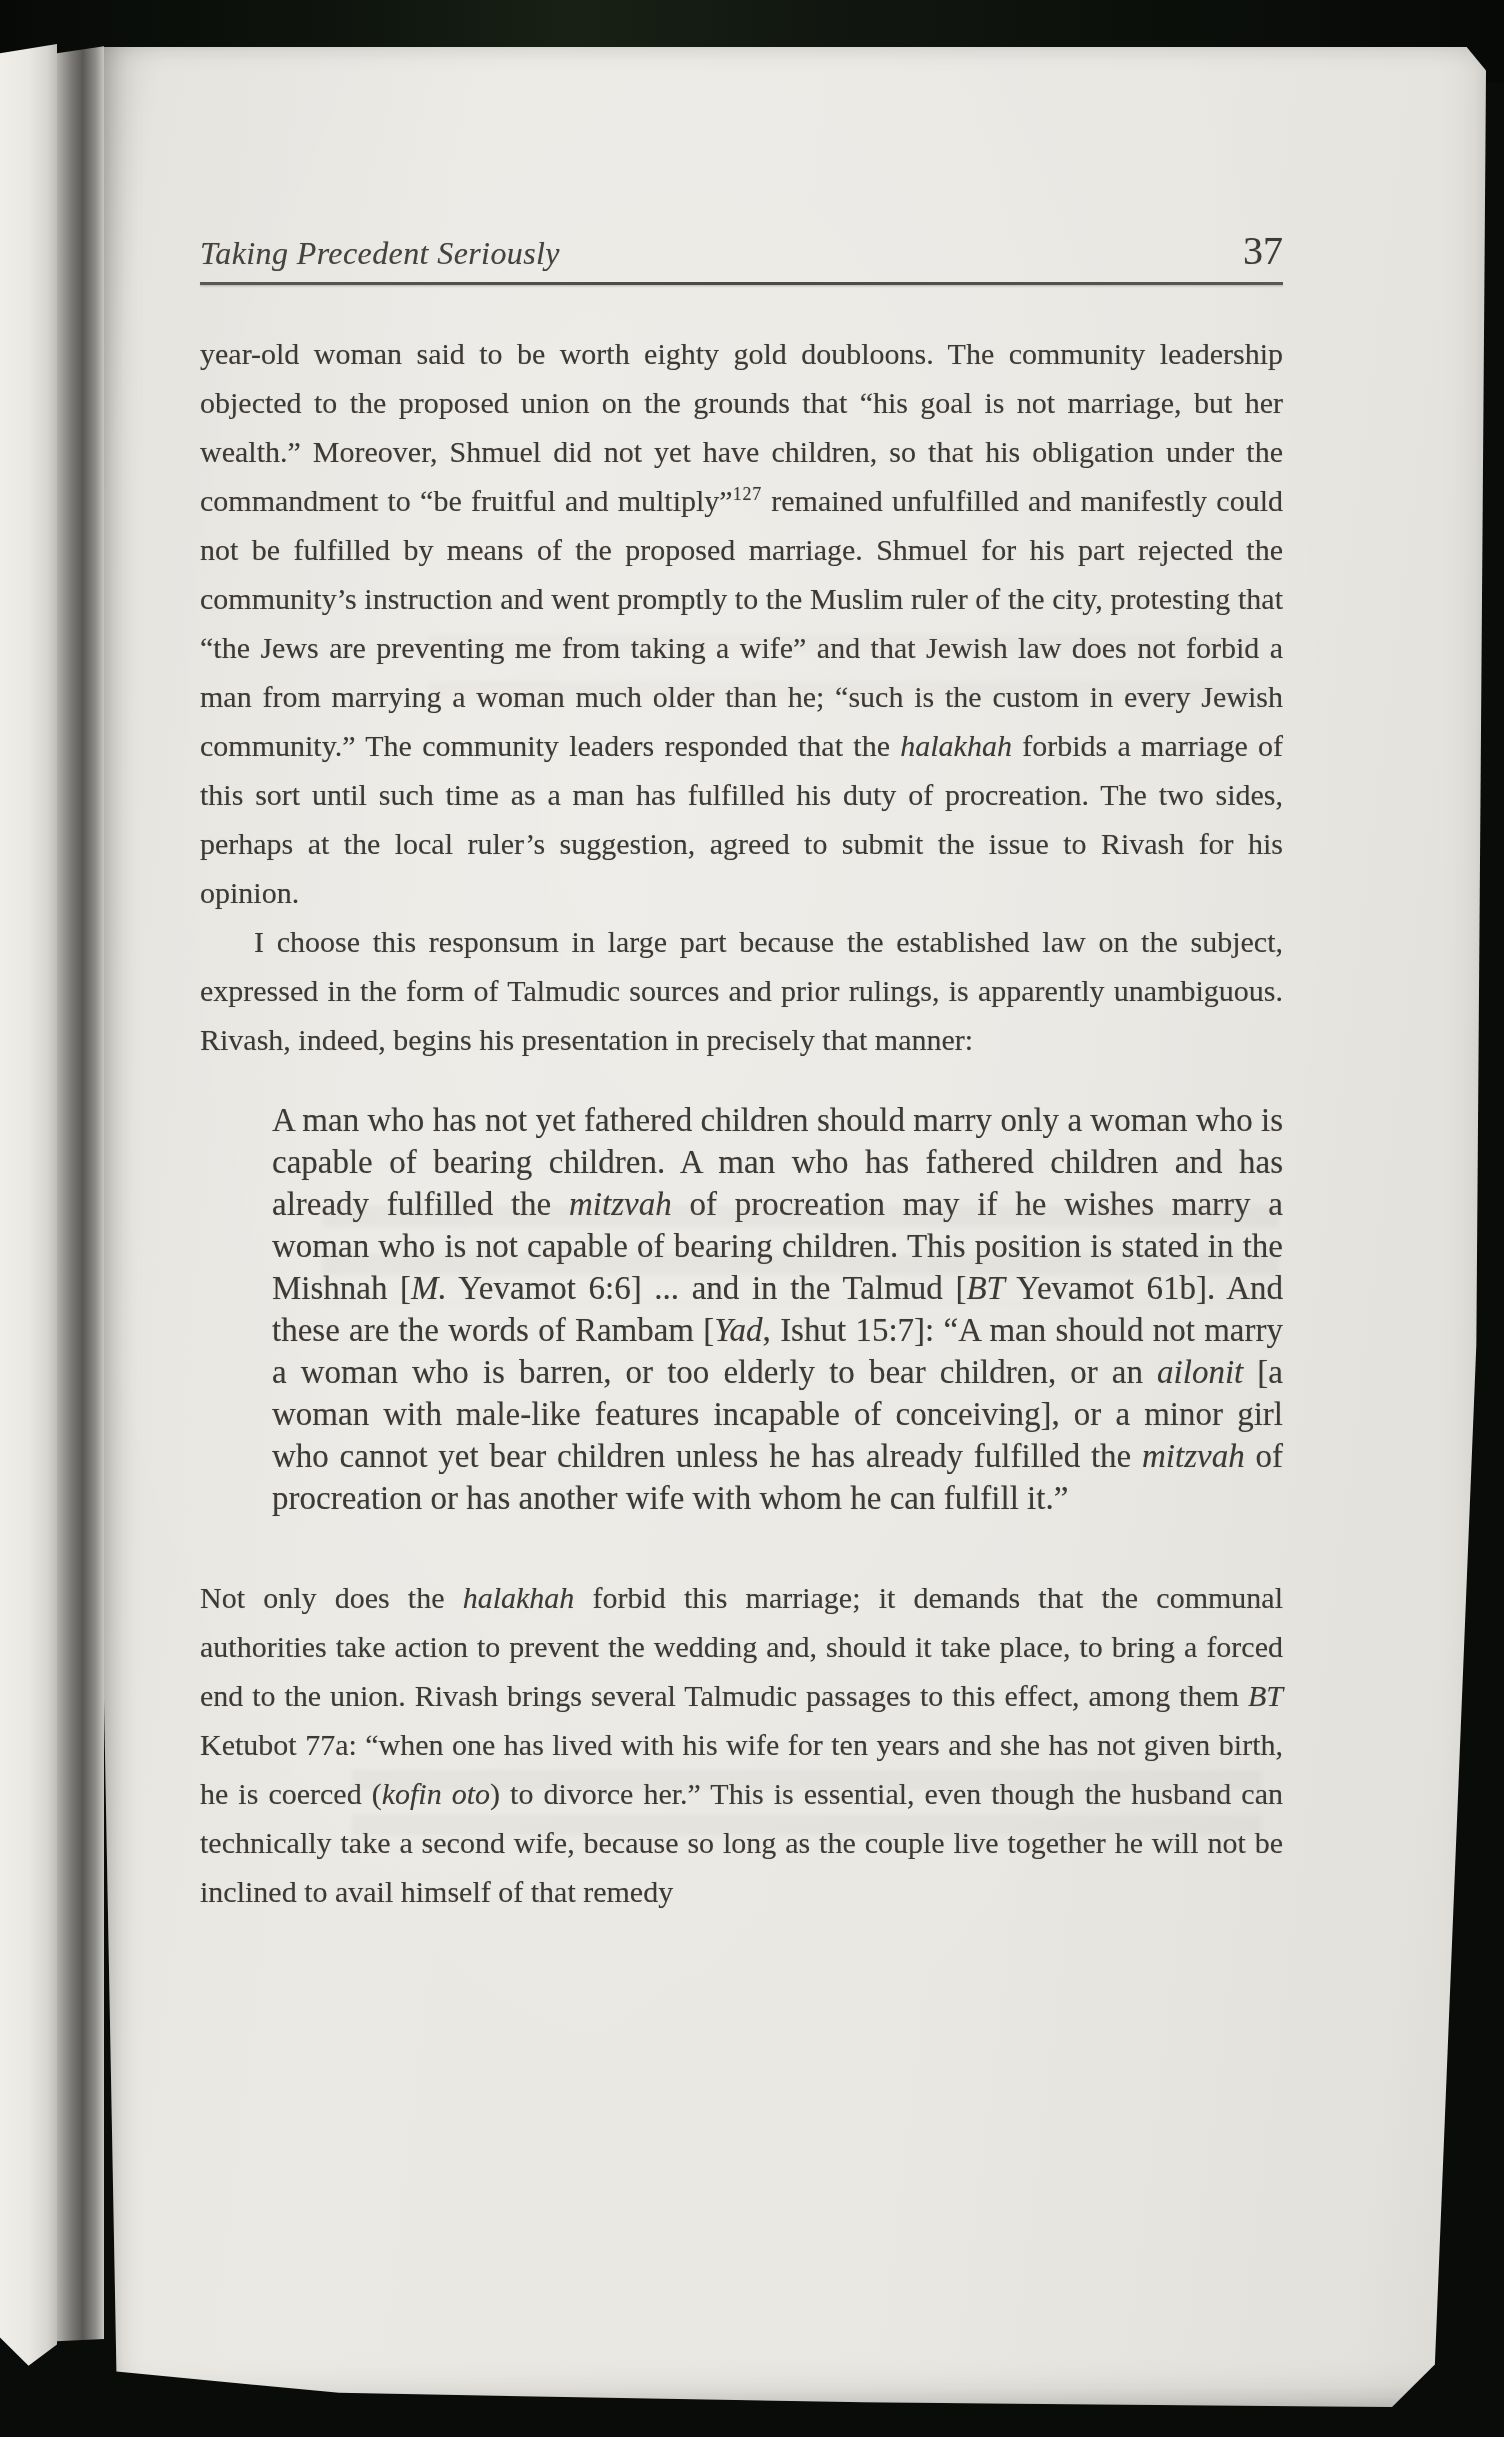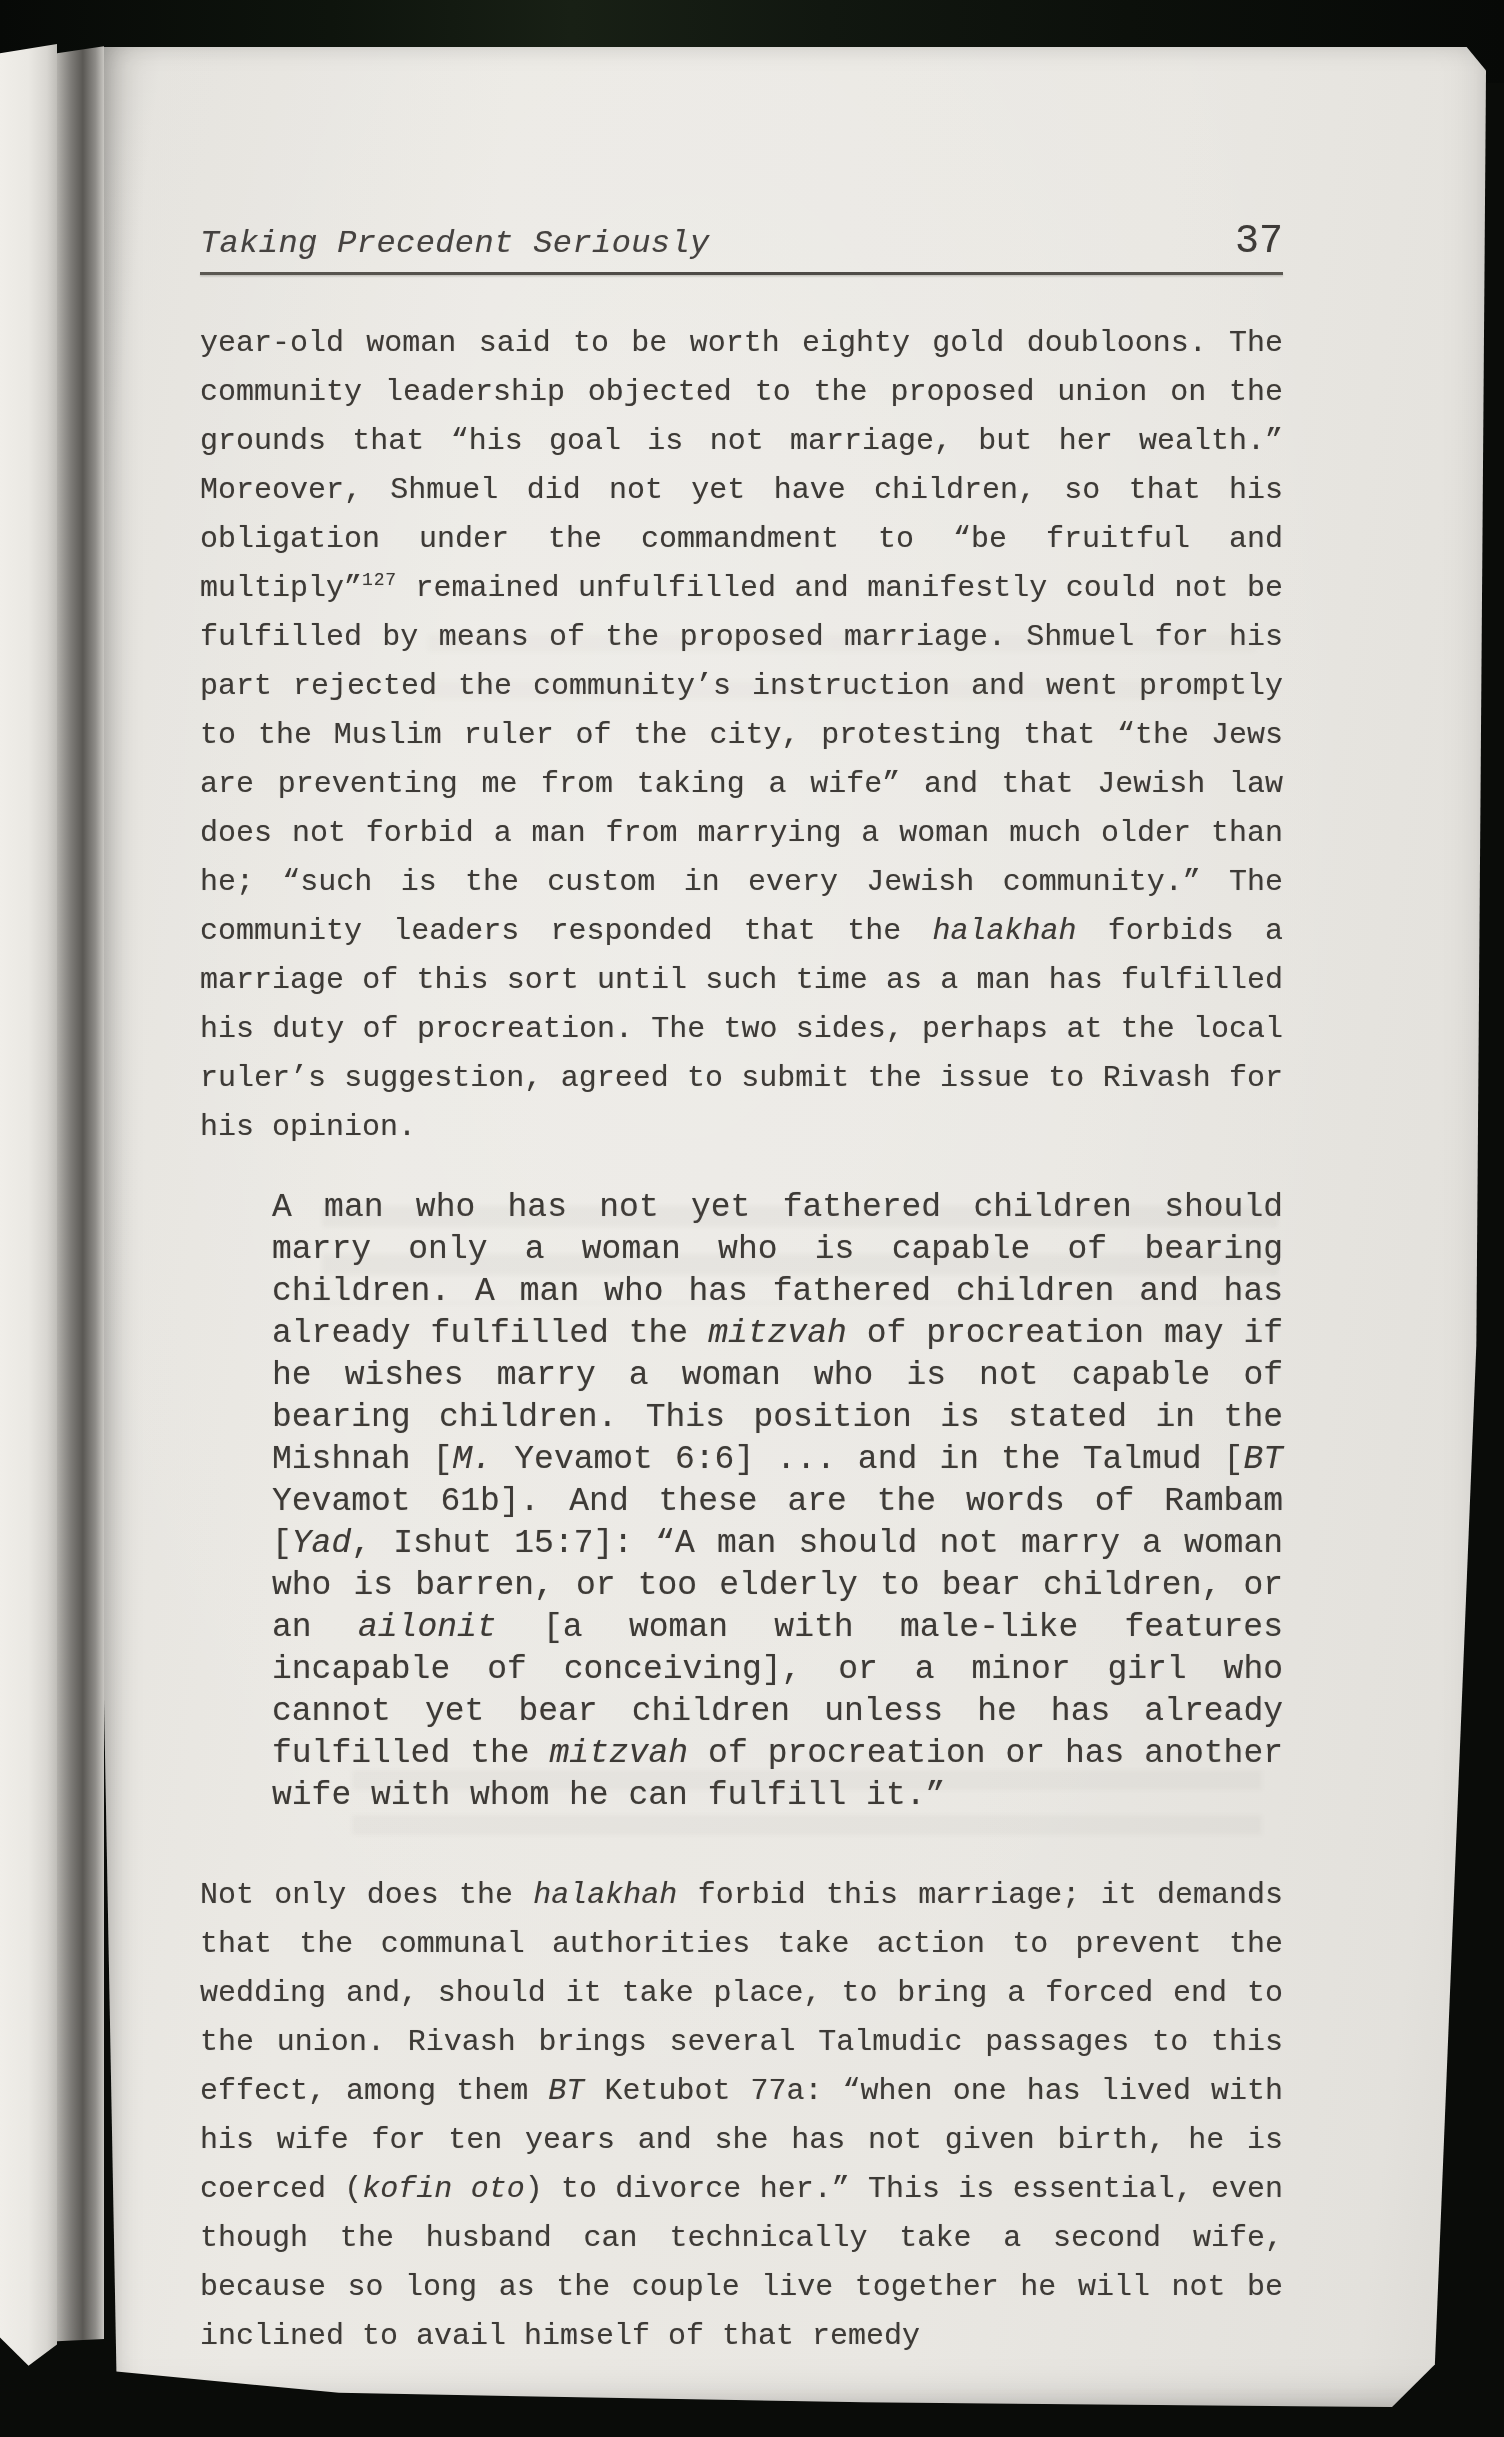--- a/index.html
+++ b/index.html
@@ -47,23 +47,22 @@
     background:
       radial-gradient(ellipse at 42% 32%, rgba(255,255,255,0.20), rgba(255,255,255,0) 62%),
       linear-gradient(97deg, #d6d4cf 0%, #e5e3de 3.5%, #ebe9e4 25%, #e9e7e2 65%, #e3e1dc 92%, #dad8d3 100%);
     clip-path: polygon(0 0, 98.6% 0, 100% 1%, 99.3% 55%, 96.3% 98.2%, 93.2% 100%, 55% 99.8%, 17% 99.4%, 0.9% 98.5%, 0 70%);
     box-shadow:
       inset 15px 0 35px -15px rgba(0,0,0,0.38),
       inset -12px -18px 53px -25.6px rgba(0,0,0,0.28);
   }
   .content {
     position: absolute;
-    left: 96px; top: 0;
+    left: 96px; top: 8px;
     width: 1083px;
-    font-family: Liberation Mono, monospace;
   }
   .page-header {
     margin-top: 172px;
     display: flex;
     justify-content: space-between;
     align-items: baseline;
   }
   .running-title {
     font-style: italic;
     font-size: 32px;
@@ -145,20 +144,21 @@
     <div class="content">
 
       <div class="page-header">
         <span class="running-title">Taking Precedent Seriously</span>
         <span class="page-number">37</span>
       </div>
       <div class="header-rule"></div>
 
       <div class="para para-body p1"><span>year-old woman said to be worth eighty gold doubloons. The community leadership objected to the proposed union on the grounds that “his goal is not marriage, but her wealth.” Moreover, Shmuel did not yet have children, so that his obligation under the commandment to “be fruitful and multiply”</span><sup>127</sup><span> remained unfulfilled and manifestly could not be fulfilled by means of the proposed marriage. Shmuel for his part rejected the community’s instruction and went promptly to the Muslim ruler of the city, protesting that “the Jews are preventing me from taking a wife” and that Jewish law does not forbid a man from marrying a woman much older than he; “such is the custom in every Jewish community.” The community leaders responded that the </span><em>halakhah</em><span> forbids a marriage of this sort until such time as a man has fulfilled his duty of procreation. The two sides, perhaps at the local ruler’s suggestion, agreed to submit the issue to Rivash for his opinion.</span></div>
 
+      <div class="para para-body p2"><span>I choose this responsum in large part because the established law on the subject, expressed in the form of Talmudic sources and prior rulings, is apparently unambiguous. Rivash, indeed, begins his presentation in precisely that manner:</span></div>
 
       <div class="para quote"><span>A man who has not yet fathered children should marry only a woman who is capable of bearing children. A man who has fathered children and has already fulfilled the </span><em>mitzvah</em><span> of procreation may if he wishes marry a woman who is not capable of bearing children. This position is stated in the Mishnah [</span><em>M.</em><span> Yevamot 6:6] ... and in the Talmud [</span><em>BT</em><span> Yevamot 61b]. And these are the words of Rambam [</span><em>Yad</em><span>, Ishut 15:7]: “A man should not marry a woman who is barren, or too elderly to bear children, or an </span><em>ailonit</em><span> [a woman with male-like features incapable of conceiving], or a minor girl who cannot yet bear children unless he has already fulfilled the </span><em>mitzvah</em><span> of procreation or has another wife with whom he can fulfill it.”</span></div>
 
       <div class="para para-body p3"><span>Not only does the </span><em>halakhah</em><span> forbid this marriage; it demands that the communal authorities take action to prevent the wedding and, should it take place, to bring a forced end to the union. Rivash brings several Talmudic passages to this effect, among them </span><em>BT</em><span> Ketubot 77a: “when one has lived with his wife for ten years and she has not given birth, he is coerced (</span><em>kofin oto</em><span>) to divorce her.” This is essential, even though the husband can technically take a second wife, because so long as the couple live together he will not be inclined to avail himself of that remedy</span></div>
 
     </div>
 
     <div class="ghost ghost-a"></div>
     <div class="ghost ghost-b"></div>
     <div class="ghost ghost-c"></div>

